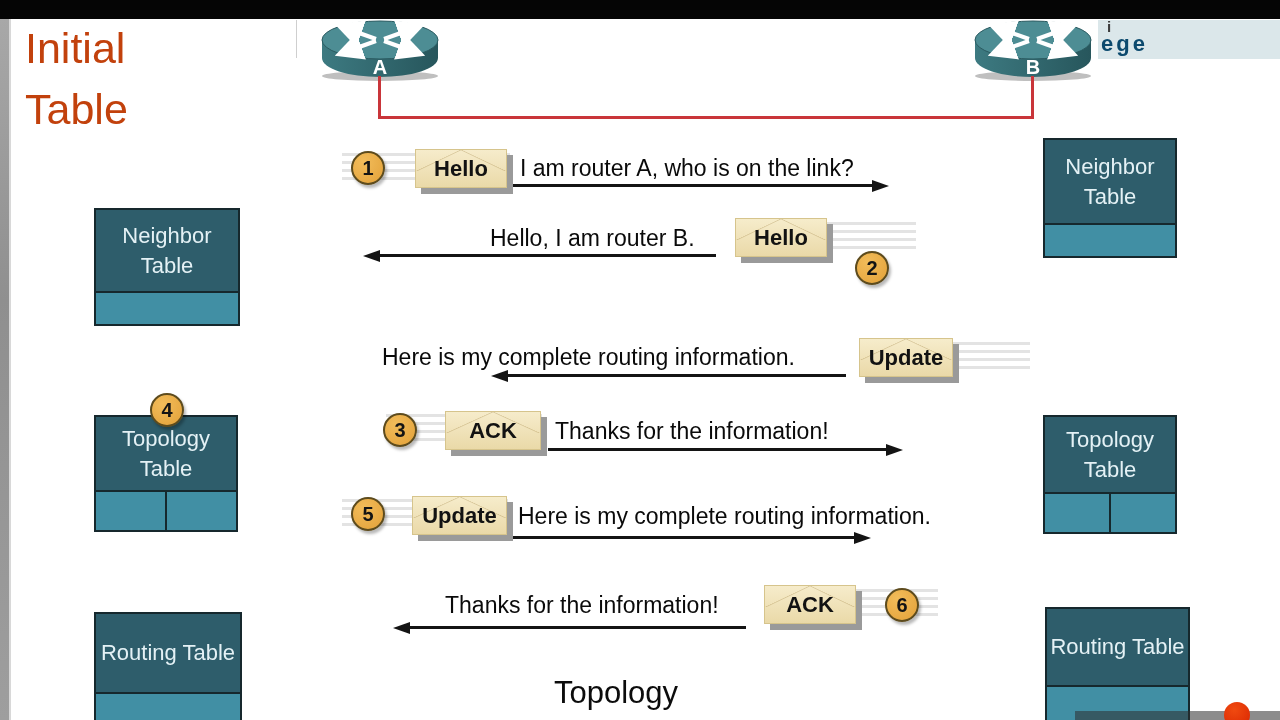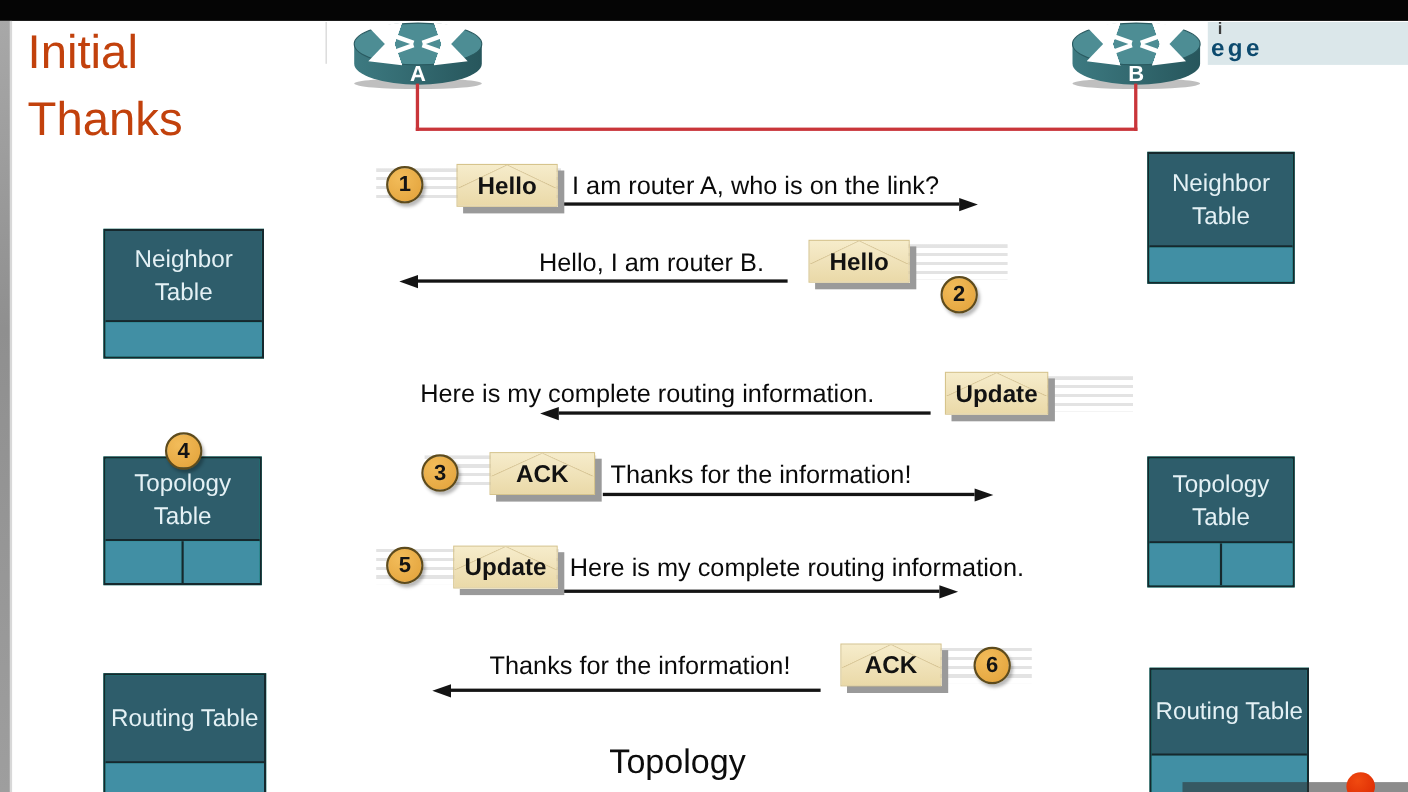--- a/index.html
+++ b/index.html
@@ -91,21 +91,21 @@
   .arrow-right::after { left:100%; border-left:17px solid #141414; }
   .arrow-left::after  { right:100%; border-right:17px solid #141414; }
   .a1 { left:512px; top:184px; width:360px; }
   .a2 { left:380px; top:254px; width:336px; }
   .a3 { left:508px; top:374px; width:338px; }
   .a4 { left:548px; top:448px; width:338px; }
   .a5 { left:510px; top:536px; width:344px; }
   .a6 { left:410px; top:626px; width:336px; }
 
   
-  .ttable { position:absolute; border:2px solid #16282d; box-sizing:border-box; background:#14b8a6; }
+  .ttable { position:absolute; border:2px solid #16282d; box-sizing:border-box; background:#4d7c0f; }
   .ttable .hdr { background:#2e5d6b; color:#e4f1f5; font-size:22px; line-height:1.32;
     display:flex; align-items:center; justify-content:center; text-align:center;
     border-bottom:2px solid #16282d; }
   .ttable .cells { display:flex; }
   .ttable .cell { flex:1; background:#418fa4; }
   .ttable .cell + .cell { border-left:2px solid #16282d; }
 
   .tl-neighbor { left:94px;  top:208px; width:146px; }
   .tl-neighbor .hdr { height:81px; }  .tl-neighbor .cells { height:31px; }
   .tl-topology { left:94px;  top:415px; width:144px; }
@@ -135,21 +135,21 @@
 
 <div id="stage">
 
   <div class="topbar"></div>
   <div class="leftstrip"></div>
   <div class="leftstrip-line"></div>
   <div class="slide-edge"></div>
 
   <div class="title">
     <div>Initial</div>
-    <div>Thanks</div>
+    <div>Table</div>
   </div>
 
   <div class="brand">
     <div class="brand-l1">i</div>
     <div class="brand-l2">ege</div>
   </div>
 
   <div class="router router-a">
     <svg width="124" height="66" viewBox="0 0 124 66">
       <defs>

